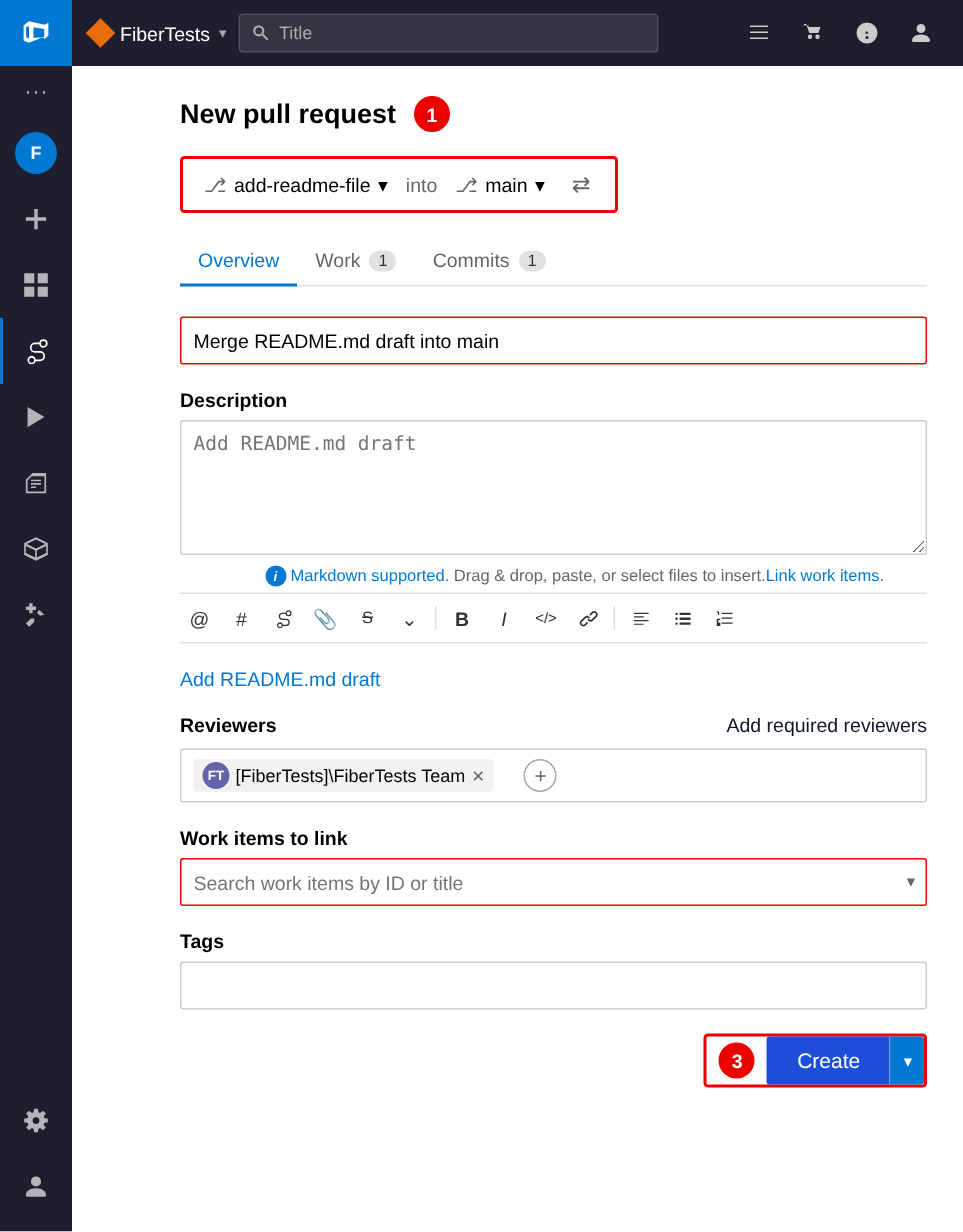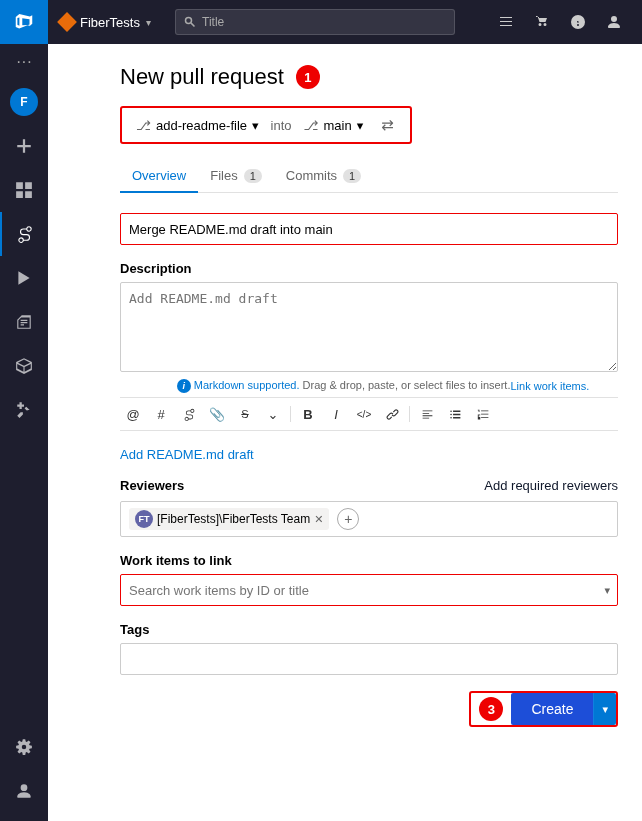--- a/index.html
+++ b/index.html
@@ -84,21 +84,21 @@
     .topbar {
       position: absolute;
       top: 0;
       left: 48px;
       right: 0;
       height: 44px;
       background: #1e1e2e;
       display: flex;
       align-items: center;
       padding: 0 12px;
-      gap: 24px;
+      gap: 8px;
     }
     .topbar-brand {
       display: flex;
       align-items: center;
       gap: 6px;
       color: #fff;
       font-size: 13px;
       font-weight: 500;
       cursor: pointer;
     }
@@ -150,22 +150,22 @@
     }
 
     
     .page-header {
       display: flex;
       align-items: center;
       gap: 12px;
       margin-bottom: 16px;
     }
     .page-title {
-      font-size: 22px;
-      font-weight: 400;
+      font-size: 18px;
+      font-weight: 700;
       color: #000;
     }
     .circle-badge {
       width: 24px; height: 24px;
       background: #e00;
       border-radius: 50%;
       color: white;
       font-size: 13px;
       font-weight: 700;
       display: flex;
@@ -316,21 +316,21 @@
       margin-bottom: 8px;
     }
     .reviewers-label { font-size: 13px; font-weight: 600; color: #000; }
     .add-reviewers-link { font-size: 13px; color: #0f172a; text-decoration: none; cursor: pointer; }
     .reviewer-box {
       border: 1px solid #ccc;
       border-radius: 2px;
       padding: 6px 8px;
       display: flex;
       align-items: center;
-      gap: 8px;
+      gap: 20px;
       min-height: 32px;
       flex-wrap: wrap;
     }
     .reviewer-tag {
       display: flex;
       align-items: center;
       gap: 4px;
       background: #f3f2f1;
       border-radius: 3px;
       padding: 2px 6px;
@@ -546,21 +546,21 @@
       <span>▾</span>
     </button>
     <button class="swap-btn">⇄</button>
   </div>
 
   <div class="tabs">
     <div class="tab active">
       <span>Overview</span>
     </div>
     <div class="tab">
-      <span>Files</span>
+      <span>Work</span>
       <span class="tab-count">1</span>
     </div>
     <div class="tab">
       <span>Commits</span>
       <span class="tab-count">1</span>
     </div>
   </div>
 
   <div class="form-section">
     <input class="form-input" type="text" value="Merge README.md draft into main" style="">

